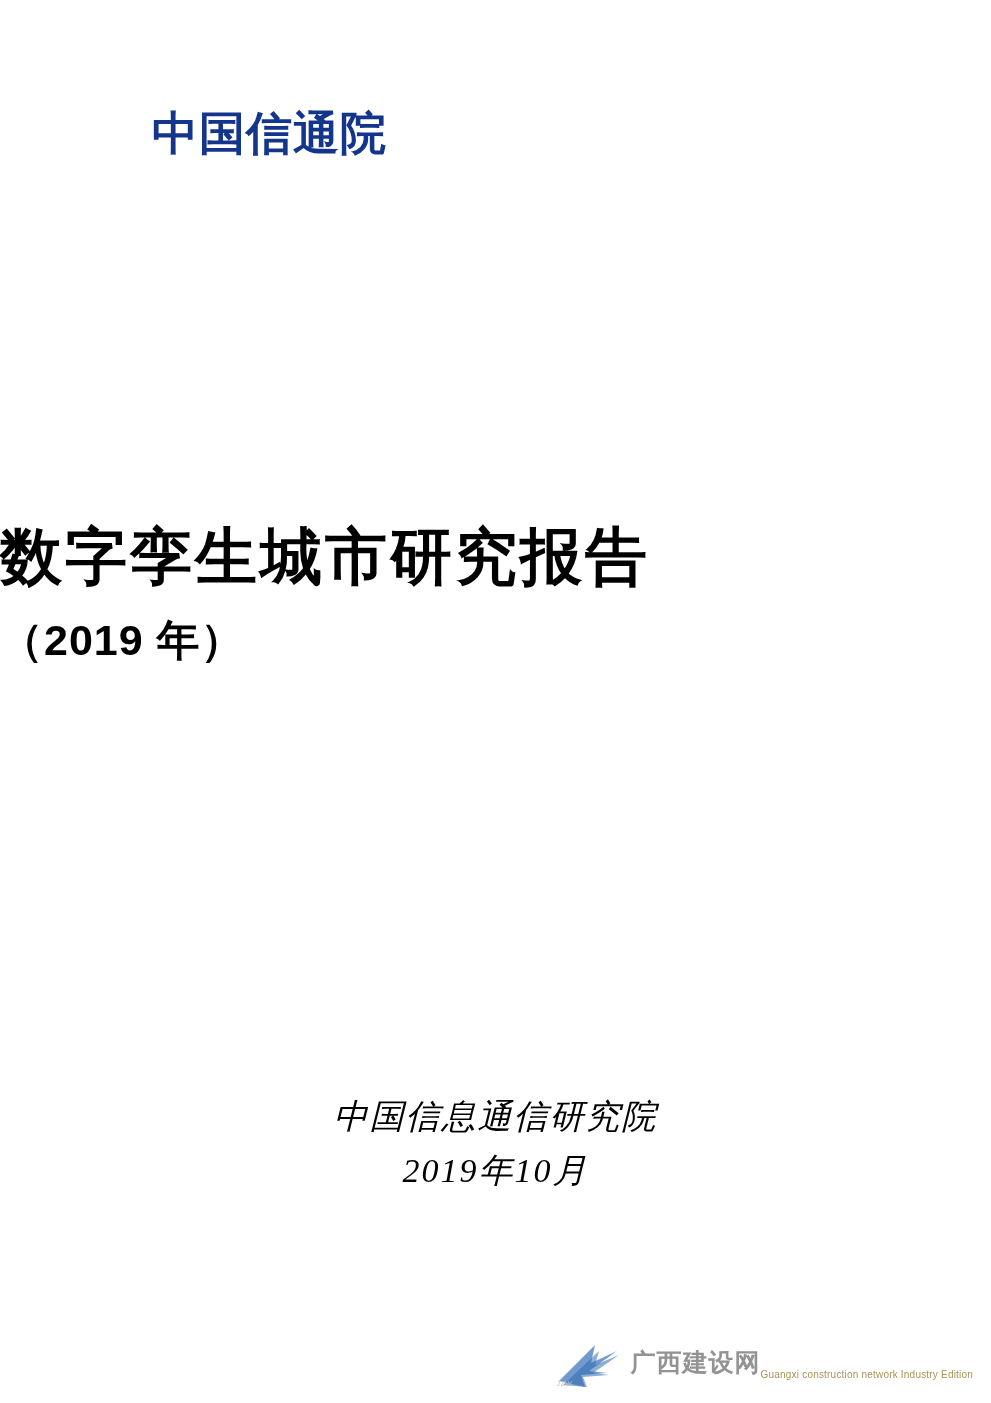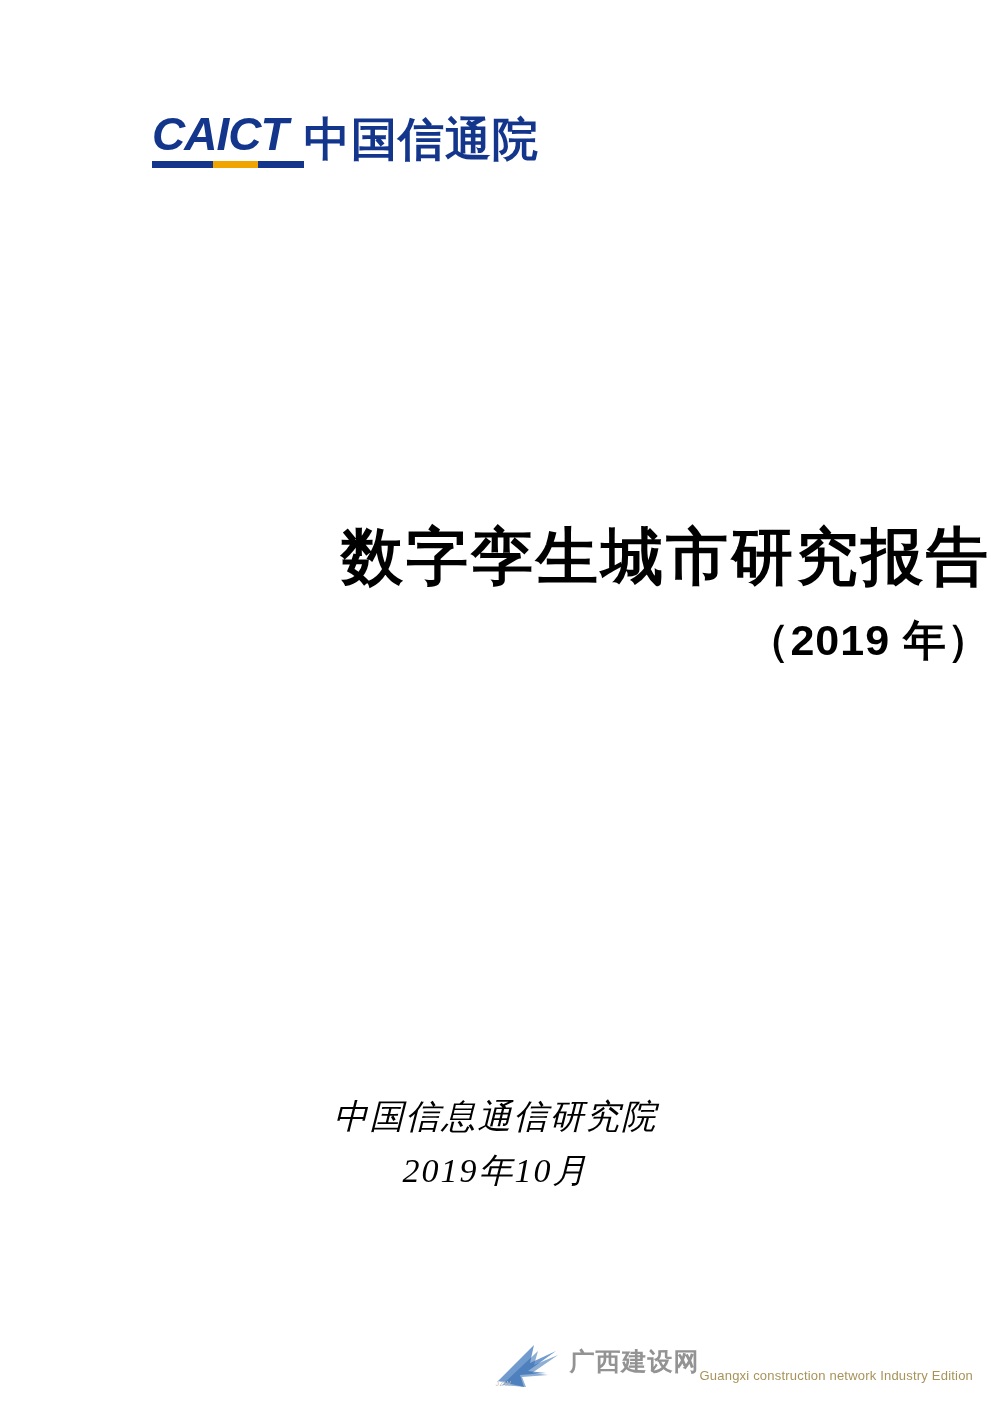--- a/index.html
+++ b/index.html
@@ -54,21 +54,21 @@
     padding-bottom: 6px;
     letter-spacing: 1px;
   }
 
   
   .title-block {
     position: absolute;
     left: 0;
     right: 0;
     top: 520px;
-    text-align: right;
+    text-align: left;
   }
   .doc-title {
     font-family: "Liberation Sans", sans-serif;
     font-weight: bold;
     font-size: 62px;
     color: #000000;
     letter-spacing: 3px;
     margin: 0;
     line-height: 1.2;
   }
@@ -126,45 +126,41 @@
   }
   .wm-title {
     font-family: "Liberation Sans", sans-serif;
     font-size: 25px;
     font-weight: bold;
     color: #8a8a8a;
     letter-spacing: 1px;
   }
   .wm-sub {
     font-family: "Liberation Sans", sans-serif;
-    font-size: 13px;
+    font-size: 10px;
     color: #a08a4a;
     margin-top: 20px;
     letter-spacing: 0.2px;
   }
   .wm-code {
     position: absolute;
     left: 2px;
     bottom: 2px;
     font-family: "Liberation Sans", sans-serif;
     font-size: 7px;
     color: #b9b9b9;
     letter-spacing: 0.5px;
   }
 </style>
 </head>
 <body>
 
 <div class="page">
 
   <div class="logo-block">
-    <div class="logo-mark">
-      <div class="logo-letters">CAICT</div>
-      <div class="logo-underline"></div>
-    </div>
     <div class="logo-cn">中国信通院</div>
   </div>
 
   <div class="title-block">
     <h1 class="doc-title">数字孪生城市研究报告</h1>
     <p class="doc-subtitle">（2019 年）</p>
   </div>
 
   <div class="publisher-block">
     <p class="publisher-name">中国信息通信研究院</p>

